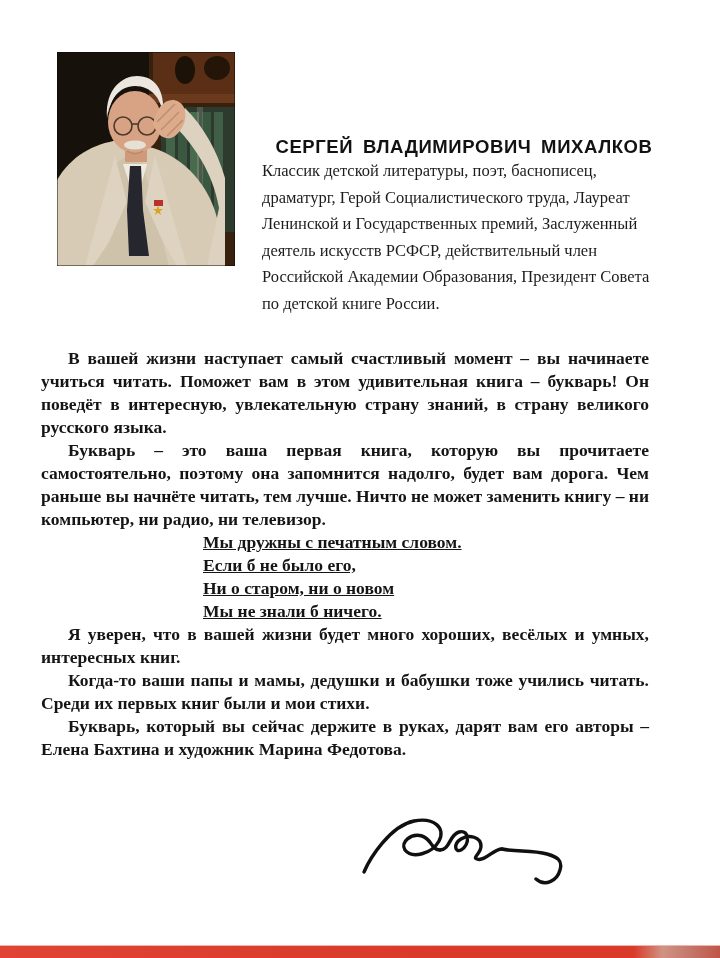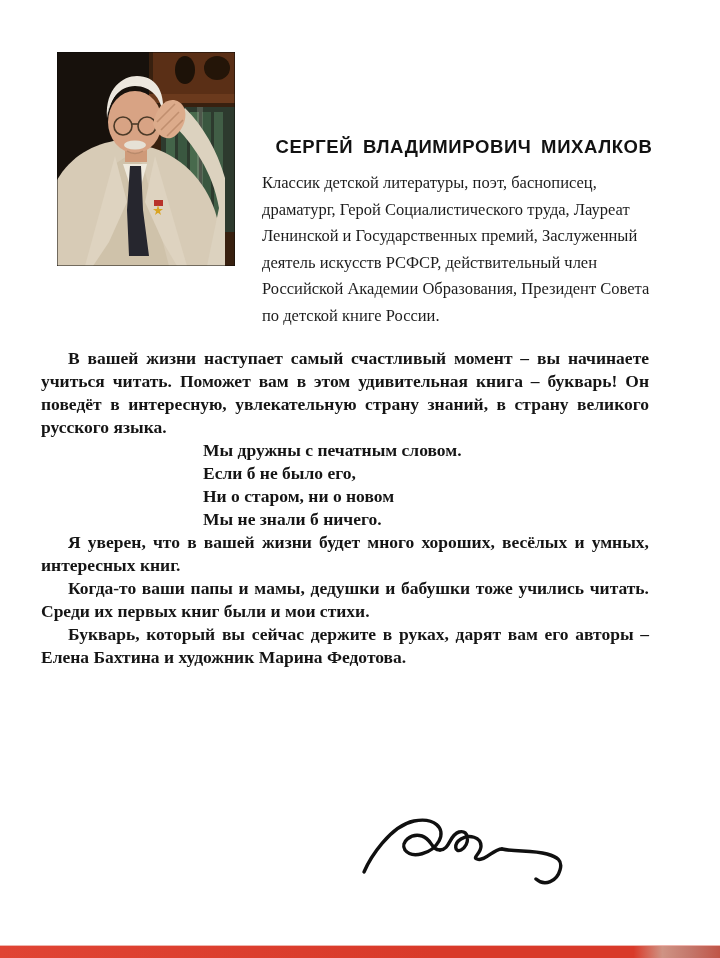--- a/index.html
+++ b/index.html
@@ -32,21 +32,21 @@
   .author-name {
     font-family: "Liberation Sans", sans-serif;
     font-weight: bold;
     font-size: 18.5px;
     letter-spacing: 0.6px;
     color: #121212;
     text-align: center;
     word-spacing: 4px;
   }
   .author-bio {
-    margin-top: 12px;
+    margin-top: 0;
     font-family: "Liberation Serif", serif;
     font-size: 16.5px;
     line-height: 26.5px;
     color: #1c1c1c;
     text-align: left;
   }
 
   
   .greeting {
     position: absolute;
@@ -69,20 +69,21 @@
     font-weight: bold;
     font-size: 17.5px;
     line-height: 23px;
     color: #151515;
     text-align: justify;
   }
   .letter p { text-indent: 27px; margin: 0; }
   .letter .poem {
     margin-left: 162px;
     text-align: left;
+    text-decoration: underline;
   }
   .letter .poem div { text-indent: 0; }
 
   
   .closing {
     position: absolute;
     left: 55px; top: 821px;
     font-family: "Liberation Serif", serif;
     font-weight: bold;
     font-size: 17.5px;
@@ -170,20 +171,21 @@
   </div>
 
   <div class="byline">
     <div class="author-name">СЕРГЕЙ  ВЛАДИМИРОВИЧ  МИХАЛКОВ</div>
     <div class="author-bio">Классик детской литературы, поэт, баснописец, драматург, Герой Социалистического труда, Лауреат Ленинской и Государственных премий, Заслуженный деятель искусств РСФСР, действительный член Российской Академии Образования, Президент Совета по детской книге России.</div>
   </div>
 
 
   <div class="letter">
     <p>В вашей жизни наступает самый счастливый момент – вы начинаете учиться читать. Поможет вам в этом удивительная книга – букварь! Он поведёт в интересную, увлекательную страну знаний, в страну великого русского языка.</p>
+    <p>Букварь – это ваша первая книга, которую вы прочитаете самостоятельно, поэтому она запомнится надолго, будет вам дорога. Чем раньше вы начнёте читать, тем лучше. Ничто не может заменить книгу – ни компьютер, ни радио, ни телевизор.</p>
     <div class="poem">
       <div>Мы дружны с печатным словом.</div>
       <div>Если б не было его,</div>
       <div>Ни о старом, ни о новом</div>
       <div>Мы не знали б ничего.</div>
     </div>
     <p>Я уверен, что в вашей жизни будет много хороших, весёлых и умных, интересных книг.</p>
     <p>Когда-то ваши папы и мамы, дедушки и бабушки тоже учились читать. Среди их первых книг были и мои стихи.</p>
     <p>Букварь, который вы сейчас держите в руках, дарят вам его авторы – Елена Бахтина и художник Марина Федотова.</p>
   </div>

